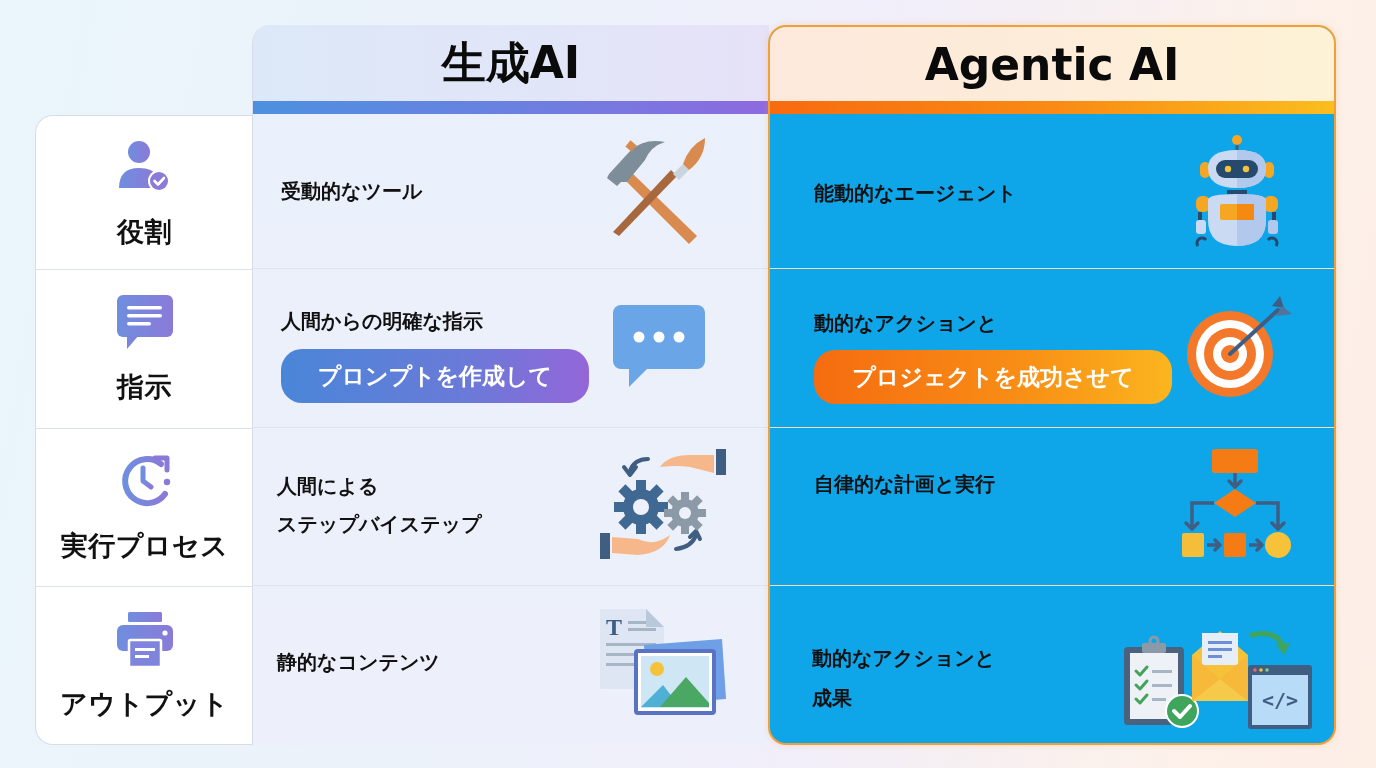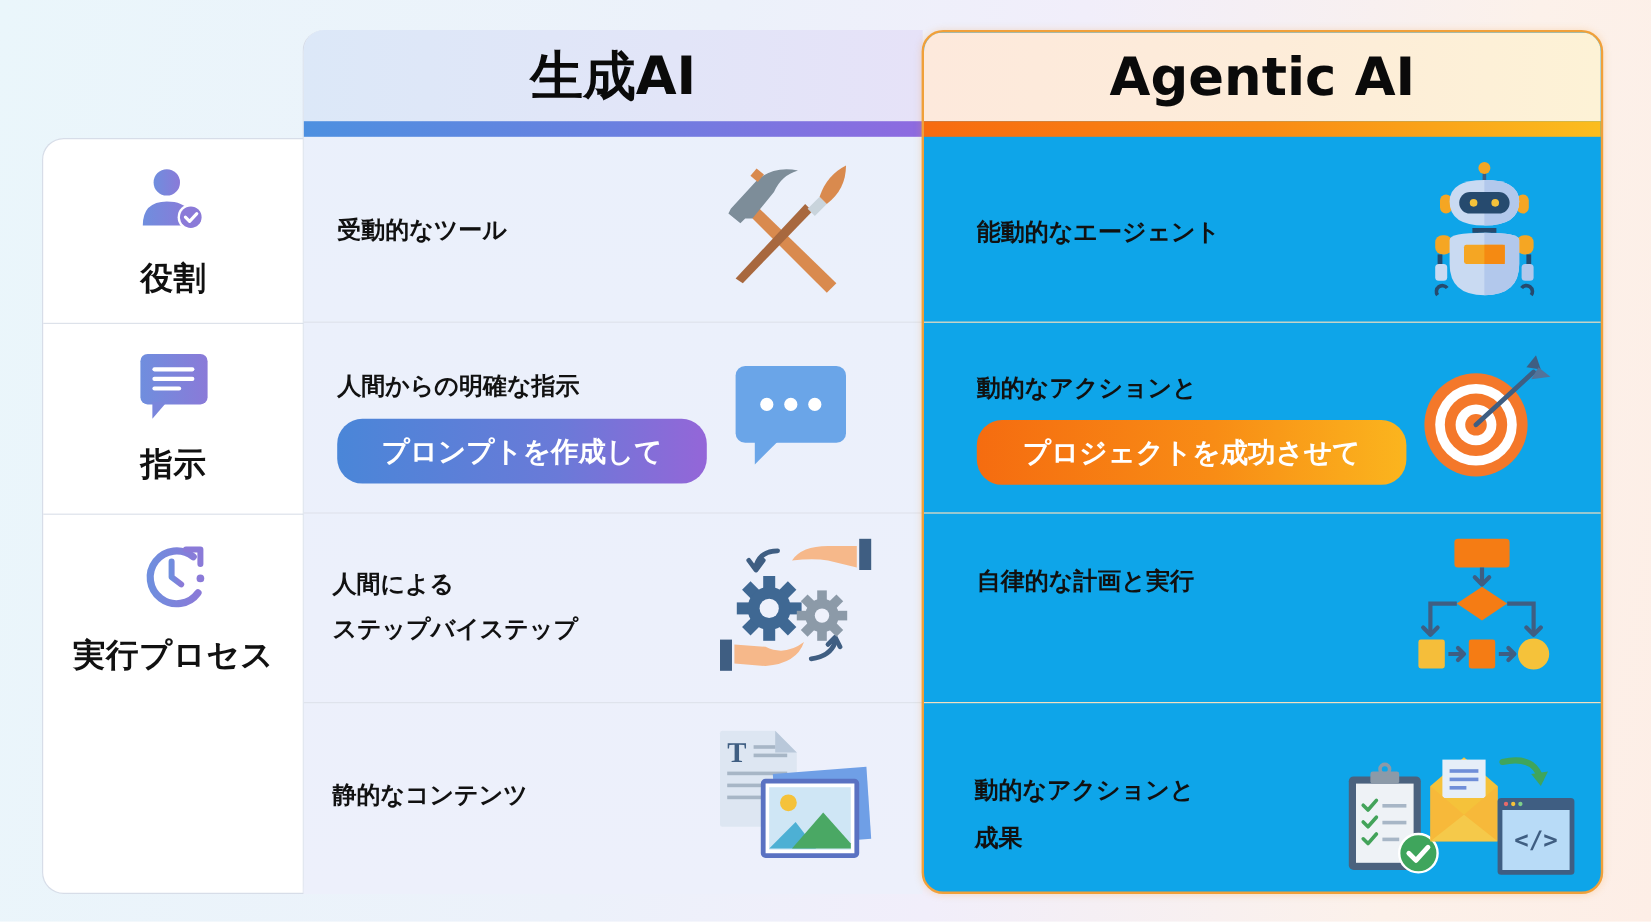--- a/index.html
+++ b/index.html
@@ -129,20 +129,37 @@
           </linearGradient>
         </defs>
       <path d="M46 14 A22 22 0 1 0 50 44" stroke="url(#lg3)" stroke-width="6" fill="none" stroke-linecap="round"></path>
       <path d="M40 8 L52 8 L52 20" stroke="#8a7ad8" stroke-width="5" fill="none" stroke-linecap="round" stroke-linejoin="round"></path>
       <circle cx="52" cy="32" r="3.2" fill="#8a7ad8"></circle>
       <path d="M28 18 L28 31 L36 37" stroke="url(#lg3)" stroke-width="5" fill="none" stroke-linecap="round" stroke-linejoin="round"></path>
     </svg>
     <div class="label-text">実行プロセス</div>
   </div>
 
+  <div class="label-cell" style="top:470px;height:160px;">
+    <svg width="60" height="58" viewBox="0 0 60 58">
+      <defs>
+          <linearGradient id="lg4" x1="0" x2="1">
+            <stop offset="0" stop-color="#6f8ede"></stop>
+            <stop offset="1" stop-color="#8a7ad8"></stop>
+          </linearGradient>
+        </defs>
+      <rect x="13" y="2" width="34" height="10" rx="1.5" fill="url(#lg4)"></rect>
+      <rect x="2" y="15" width="56" height="26" rx="6" fill="url(#lg4)"></rect>
+      <circle cx="50" cy="23" r="2.6" fill="#fff"></circle>
+      <rect x="14" y="30" width="32" height="27" rx="1.5" fill="#7f84dc" stroke="#fff" stroke-width="2.5"></rect>
+      <rect x="20" y="38" width="20" height="3" fill="#fff"></rect>
+      <rect x="20" y="45" width="14" height="3" fill="#fff"></rect>
+    </svg>
+    <div class="label-text">アウトプット</div>
+  </div>
 </div>
 
 <div class="abs gen-col">
   <div class="gen-head">
     <div class="head-title">生成AI</div>
   </div>
   <div class="gen-bar"></div>
 
   <div class="cell" style="top:89px;height:154px;">
     <div class="cell-main" style="left:28px;top:58px;">受動的なツール</div>

